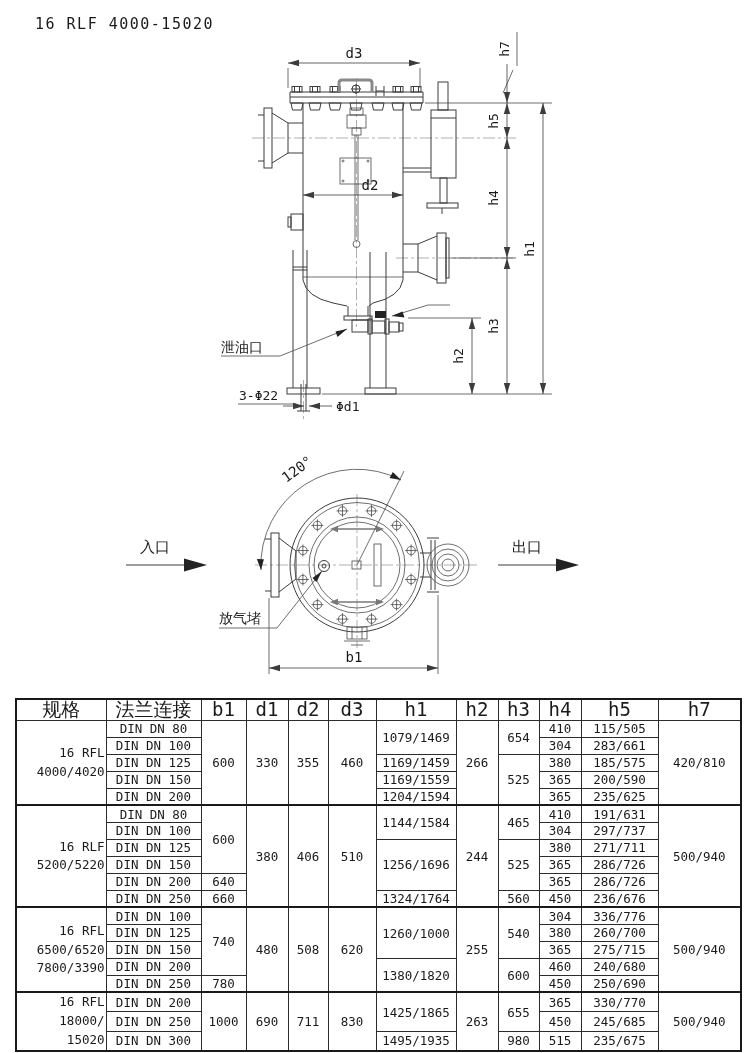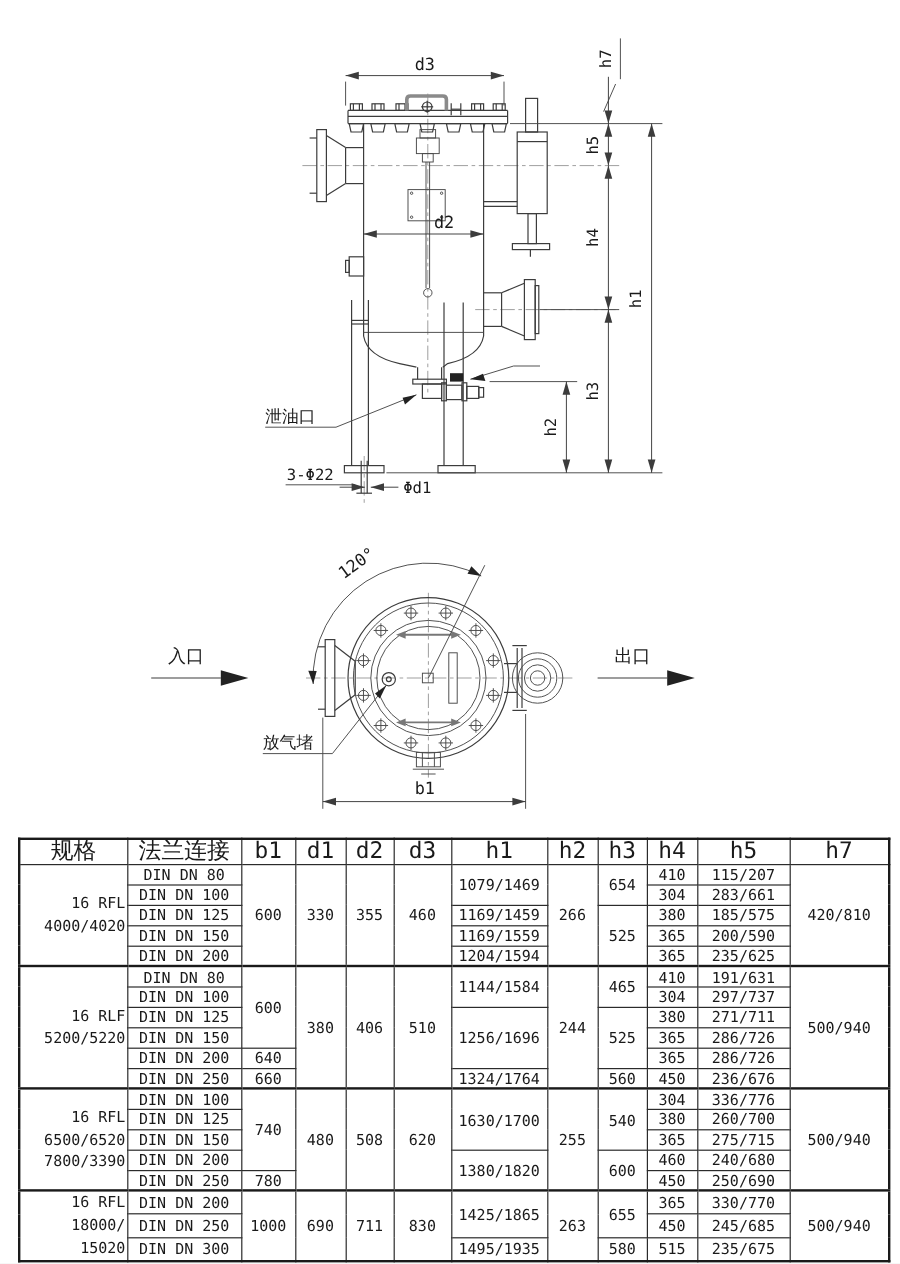--- a/index.html
+++ b/index.html
@@ -26,20 +26,21 @@
              padding:0 1px;height:17px;line-height:1.05;font-weight:400;overflow:hidden;white-space:nowrap}
   table.spec th{height:21px;font-size:19px}
   table.spec td.spec-cell{text-align:right;padding-left:7px;line-height:1.5}
   table.spec tr.group-start td{border-top-width:2px;border-top-color:#1a1a1a}
 </style>
 </head>
 <body>
 
 <div class="page">
 
+  <div class="title">16 RLF 4000-15020</div>
 
   <svg class="drawing" width="750" height="695" viewBox="0 0 750 695">
     <defs>
       <marker id="ar" viewBox="0 0 12 8" markerWidth="12" markerHeight="8" refX="11.5" refY="4" orient="auto-start-reverse" markerUnits="userSpaceOnUse">
         <path d="M0.5,0.8 L11.5,4 L0.5,7.2 Z" fill="#3c3c3c"></path>
       </marker>
     </defs>
 
     <g>
 
@@ -404,21 +405,21 @@
           </td>
           <td>DIN DN 80</td>
           <td rowspan="5">600</td>
           <td rowspan="5">330</td>
           <td rowspan="5">355</td>
           <td rowspan="5">460</td>
           <td rowspan="2">1079/1469</td>
           <td rowspan="5">266</td>
           <td rowspan="2">654</td>
           <td rowspan="1">410</td>
-          <td rowspan="1">115/207</td>
+          <td rowspan="1">115/505</td>
           <td rowspan="5">420/810</td>
         </tr>
         <tr>
           <td>DIN DN 100</td>
           <td rowspan="1">304</td>
           <td rowspan="1">283/661</td>
         </tr>
         <tr>
           <td>DIN DN 125</td>
           <td rowspan="1">1169/1459</td>
@@ -490,21 +491,21 @@
           <td rowspan="5" class="spec-cell">
             <div>16 RFL</div>
             <div>6500/6520</div>
             <div>7800/3390</div>
           </td>
           <td>DIN DN 100</td>
           <td rowspan="4">740</td>
           <td rowspan="5">480</td>
           <td rowspan="5">508</td>
           <td rowspan="5">620</td>
-          <td rowspan="3">1630/1700</td>
+          <td rowspan="3">1260/1000</td>
           <td rowspan="5">255</td>
           <td rowspan="3">540</td>
           <td rowspan="1">304</td>
           <td rowspan="1">336/776</td>
           <td rowspan="5">500/940</td>
         </tr>
         <tr>
           <td>DIN DN 125</td>
           <td rowspan="1">380</td>
           <td rowspan="1">260/700</td>
@@ -546,20 +547,20 @@
           <td rowspan="3">500/940</td>
         </tr>
         <tr>
           <td>DIN DN 250</td>
           <td rowspan="1">450</td>
           <td rowspan="1">245/685</td>
         </tr>
         <tr>
           <td>DIN DN 300</td>
           <td rowspan="1">1495/1935</td>
-          <td rowspan="1">580</td>
+          <td rowspan="1">980</td>
           <td rowspan="1">515</td>
           <td rowspan="1">235/675</td>
         </tr>
       </tbody>
   </table>
 
 </div>
 
 </body></html>

